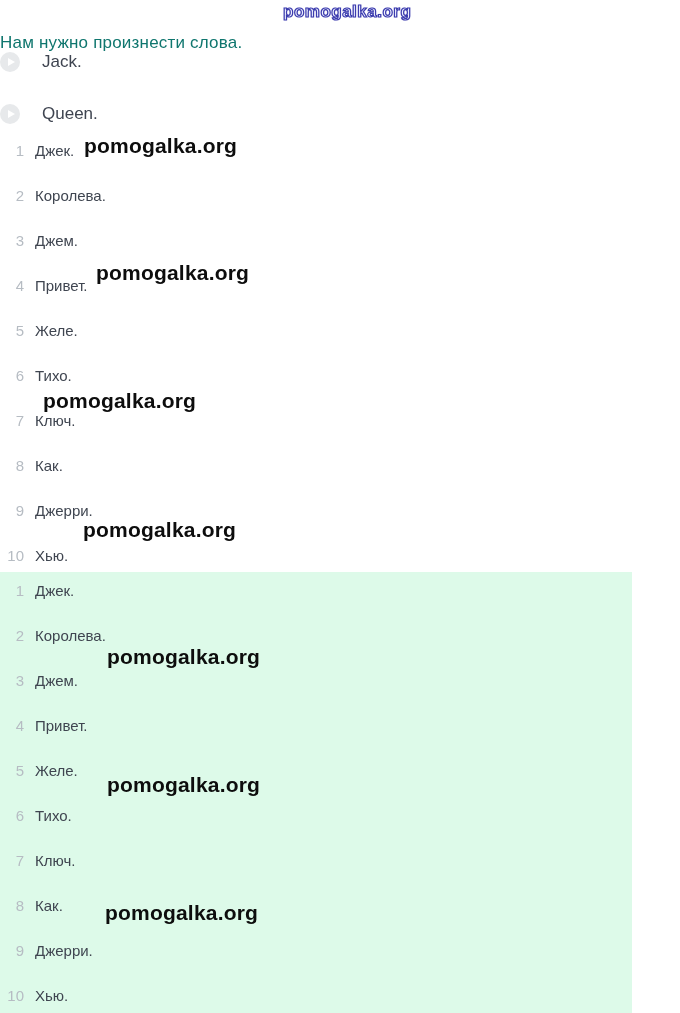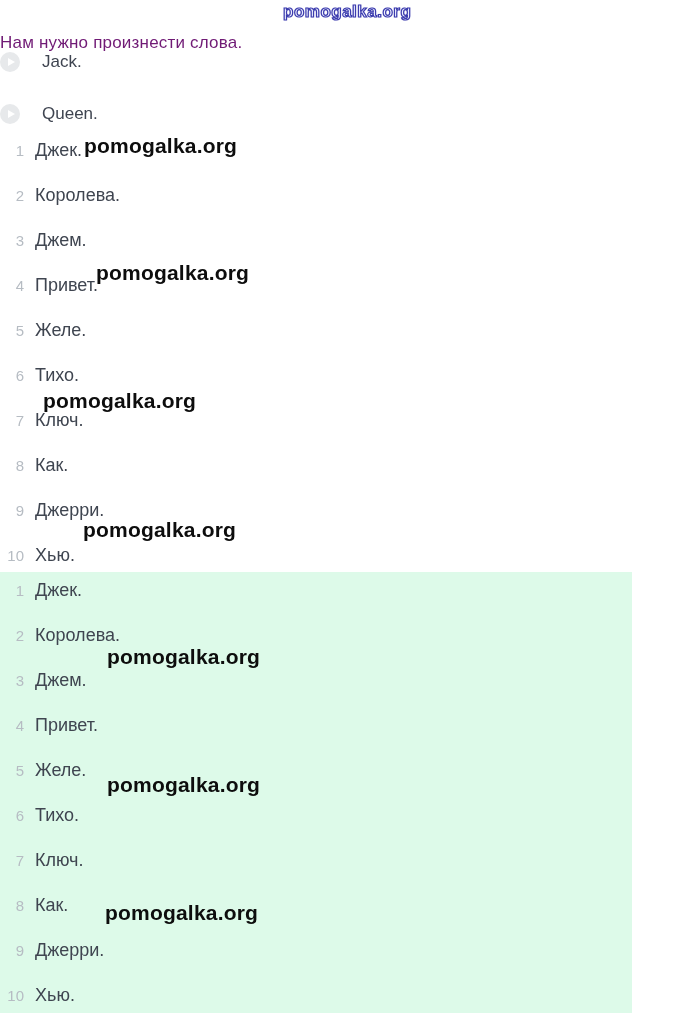--- a/index.html
+++ b/index.html
@@ -5,21 +5,21 @@
   html, body { margin:0; padding:0; }
   body {
     width:680px; height:1013px;
     background:#ffffff;
     font-family:"Liberation Sans", sans-serif;
     position:relative;
     overflow:hidden;
   }
   .header {
     position:absolute; left:0; top:33px; margin:0;
-    font-size:17px; font-weight:500; color:#701a75; letter-spacing:0.2px;
+    font-size:17px; font-weight:500; color:#0f766e; letter-spacing:0.2px;
     white-space:nowrap;
   }
   .audio-row { position:absolute; left:0; height:36px; display:flex; align-items:center; }
   .audio-row.jack  { top:44px; }
   .audio-row.queen { top:96px;justify-content:flex-end; }
   .play-btn {
     width:20px; height:20px; border-radius:50%;
     background:#e7e9eb; border:none; padding:0;
     display:flex; align-items:center; justify-content:center;
     cursor:pointer; flex:none;
@@ -33,21 +33,21 @@
   .audio-label { margin-left:22px; font-size:17px; font-weight:500; color:#3e4450; }
 
   .list { position:absolute; left:0; width:632px; }
   .main-list   { top:128px; }
   .answer-list { top:568px; }
   .row { height:45px; display:flex; align-items:center; }
   .num {
     width:24px; flex:none; text-align:right;
     font-size:15px; color:#b6bcc3;
   }
-  .word { margin-left:11px; font-size:18px; font-weight:500; color:#3f4550; }
+  .word { margin-left:11px; font-size:15px; font-weight:500; color:#3f4550; }
 
   .answer-bg {
     position:absolute; left:0; top:572px;
     width:632px; height:441px;
     background:#ddfae9;
   }
 
   .wm {
     position:absolute; white-space:nowrap;
     font-size:21px; font-weight:700; color:#0d0d0d; letter-spacing:0.2px;

